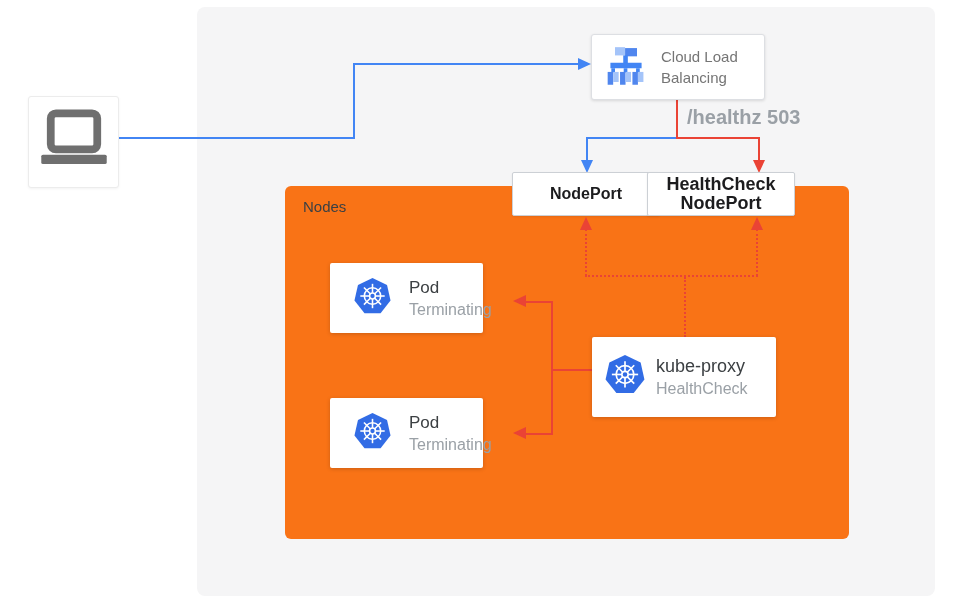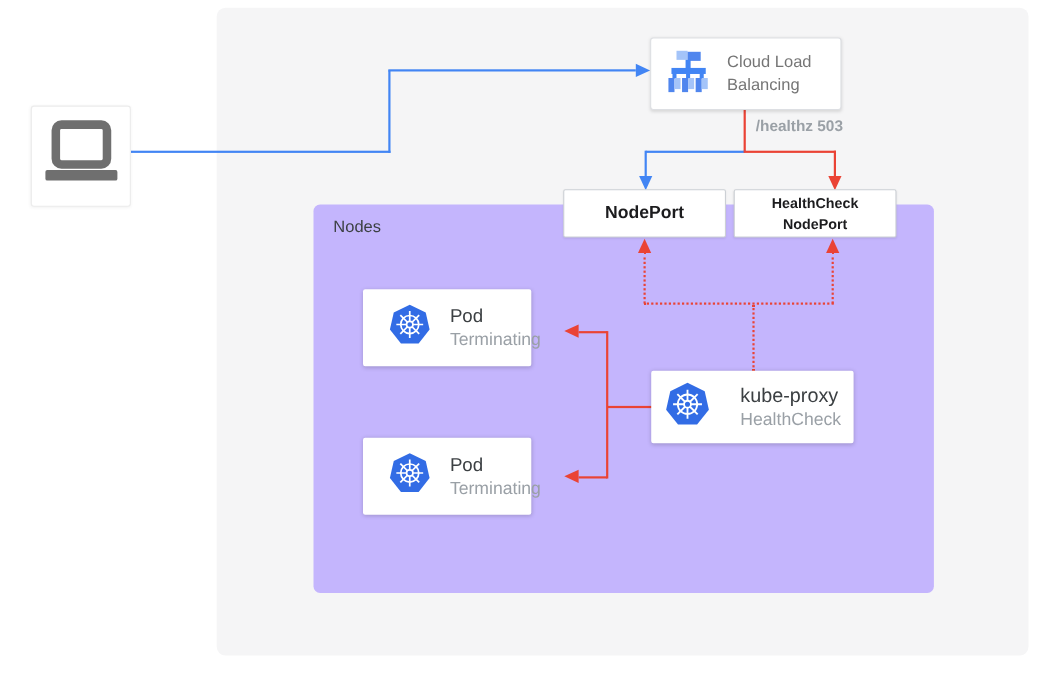--- a/index.html
+++ b/index.html
@@ -10,21 +10,21 @@
   }
   .canvas { position: absolute; inset: 0; }
 
   
   .panel-gray {
     position: absolute; left: 197px; top: 7px; width: 738px; height: 589px;
     background: #f5f5f6; border-radius: 8px; z-index: 0;
   }
   .panel-nodes {
     position: absolute; left: 285px; top: 186px; width: 564px; height: 353px;
-    background: #c4b5fd; border-radius: 6px; z-index: 1;
+    background: #f97316; border-radius: 6px; z-index: 1;
   }
   .nodes-label {
     position: absolute; left: 18px; top: 12px;
     font-size: 15px; color: #3c4043;
   }
 
   
   .box {
     position: absolute; background: #ffffff; z-index: 4;
     box-sizing: border-box;
@@ -43,37 +43,37 @@
   }
   .clb-label { width: 92px; font-size: 15px; line-height: 21px; color: #757575; }
   .port-box {
     width: 148px; height: 44px; top: 172px;
     border: 1px solid #ccd0d5; border-radius: 2px;
     box-shadow: 0 1px 2px rgba(0,0,0,0.08);
     display: flex; align-items: center; justify-content: center; text-align: center;
     font-weight: bold; color: #1c1c1e;
   }
   .nodeport-box { left: 512px; font-size: 16px; }
-  .healthcheck-box { left: 667px; font-size: 13px; line-height: 19px; }
+  .healthcheck-box { left: 647px; font-size: 18px; line-height: 19px; }
   .service-box {
     border-radius: 2px;
     box-shadow: 0 1px 4px rgba(0,0,0,0.18);
     display: flex; align-items: center;
   }
   .pod-box { left: 330px; width: 153px; height: 70px; padding-left: 23px; gap: 17px; }
   .pod1 { top: 263px; }
   .pod2 { top: 398px; }
-  .kubeproxy-box { left: 592px; top: 337px; width: 184px; height: 66px; padding-left: 12px; gap: 27px; }
+  .kubeproxy-box { left: 592px; top: 337px; width: 184px; height: 80px; padding-left: 12px; gap: 10px; }
   .box-title { font-size: 17px; line-height: 23px; color: #3c4043; }
   .box-sub { font-size: 16px; line-height: 21px; color: #9aa0a6; }
   .kp-title { font-size: 18px; }
 
   .healthz-label {
     position: absolute; left: 687px; top: 106px; z-index: 3;
-    font-size: 14px; font-weight: bold; color: #9aa0a6;
+    font-size: 20px; font-weight: bold; color: #9aa0a6;
   }
 
   
   .seg { position: absolute; z-index: 3; }
   .h-blue { height: 2px; background: #4285f4; }
   .v-blue { width: 2px; background: #4285f4; }
   .h-red { height: 2px; background: #ea4335; }
   .v-red { width: 2px; background: #ea4335; }
   .dot-v { width: 0; border-left: 2px dotted #ea4335; }
   .dot-h { height: 0; border-top: 2px dotted #ea4335; }

